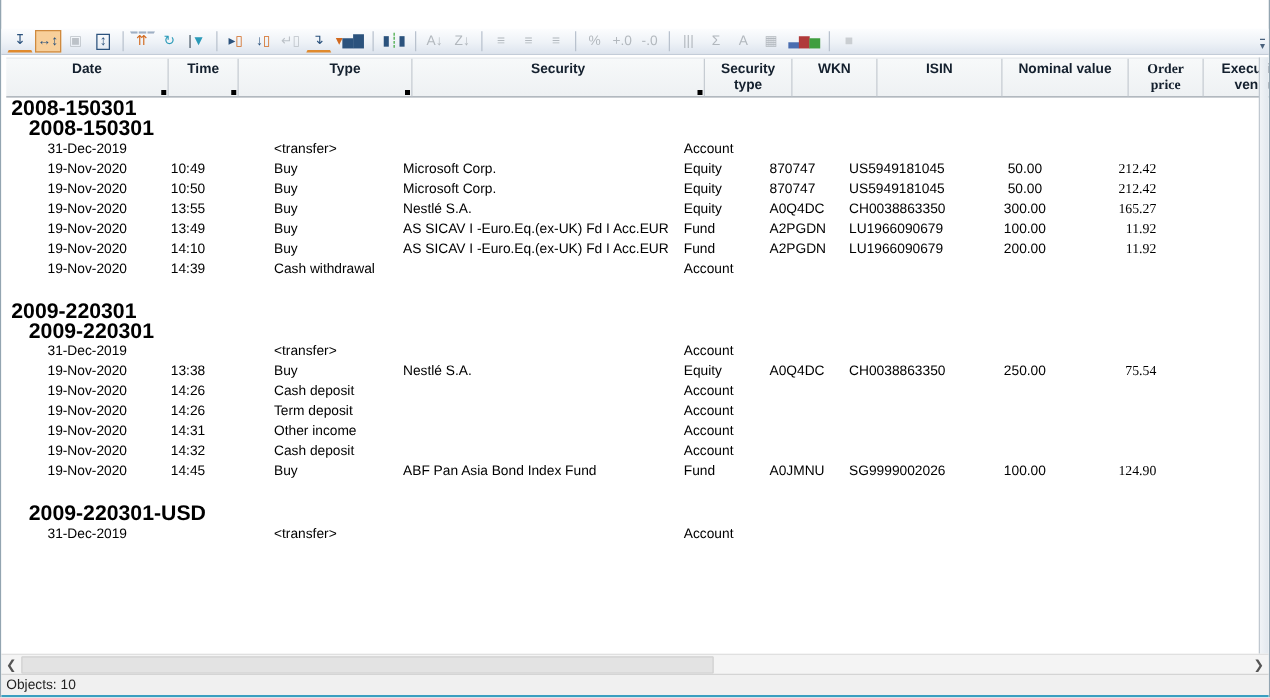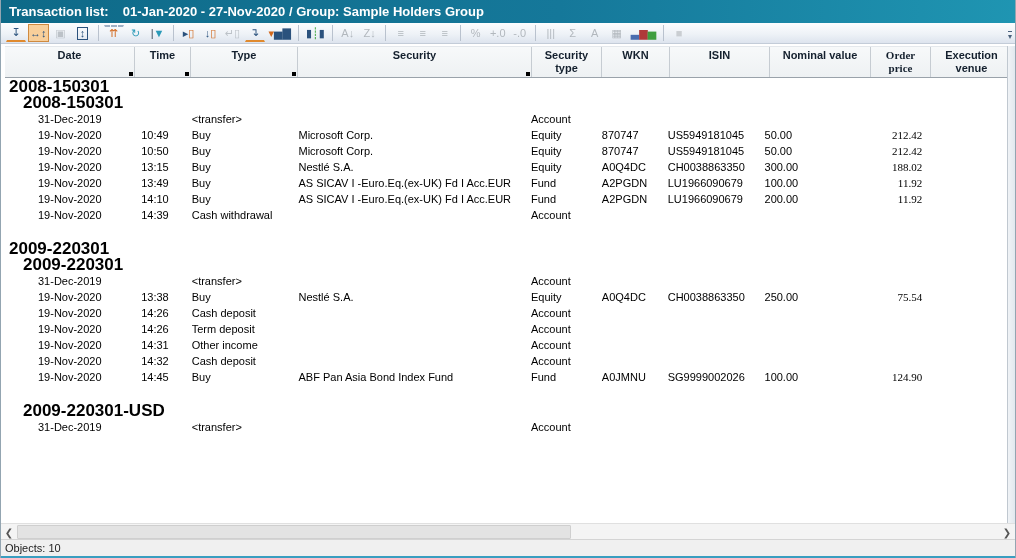--- a/index.html
+++ b/index.html
@@ -58,26 +58,26 @@
   .hmark { position:absolute; bottom:1px; right:1px; width:4px; height:4px; background:#000; }
   .rows { position:absolute; top:35px; left:0; right:8px; }
   .trow { display:flex; height:16px; align-items:center; cursor:default; }
   .trow-blank { height:18px; }
   .grow { font-size:17px; font-weight:bold; color:#000; height:16px; display:flex; align-items:center; cursor:default; }
   .g1 { padding-left:8px; } .g2 { padding-left:22px; }
   .tc { font-size:11px; color:#000; white-space:nowrap; overflow:hidden; line-height:16px; }
   
   .ci0{width:130px; padding-left:37px;}
   .ci1{width:56px; text-align:right; padding-right:18px;}
-  .ci2{width:107px; padding-left:5px;}
+  .ci2{width:107px; padding-left:5px;margin-left:32px;}
   .ci3{width:234px; padding-left:5px;}
   .ci4{width:70px; padding-left:4px;}
   .ci5{width:68px; padding-left:5px;}
   .ci6{width:100px; padding-left:3px;}
-  .ci7{width:101px; text-align:left; padding-right:3px;}
+  .ci7{width:101px; text-align:center; padding-right:3px;}
   .ci8{width:60px; text-align:right; padding-right:3px;font-family:Liberation Serif, serif;}
   .ci9{width:82px;}
   .hc.ci0,.hc.ci1,.hc.ci2,.hc.ci3,.hc.ci4,.hc.ci5,.hc.ci6,.hc.ci7,.hc.ci8,.hc.ci9{ padding-left:2px; padding-right:2px; text-align:center; }
   
   .vscroll {
     position:absolute; top:46px; right:0; width:8px; bottom:35px;
     background: linear-gradient(90deg,#f0f3f6,#e2e8ee);
     border-left:1px solid #c0c8d0;
   }
   
@@ -100,24 +100,20 @@
     background:#f0f0f0; border-top:1px solid #d4d4d4;
     font-size:11px; color:#222; display:flex; align-items:center; padding-left:4px;
   }
   .bottomline { position:absolute; left:0; right:0; bottom:0; height:2px; background:#3a9ec0; }
 </style>
 </head>
 <body>
 
 <div class="window">
 
-  <div class="titlebar">
-    <span class="tlabel">Transaction list:</span>
-    <span>01-Jan-2020 - 27-Nov-2020 / Group: Sample Holders Group</span>
-  </div>
 
   <div class="toolbar" id="toolbar">
     <span class="tb-btn normal uline">
         <span class="tb-g" style="color: rgb(43, 82, 125);">↧</span>
       </span>
       <span class="tb-btn pressed ">
         <span class="tb-g" style="color: rgb(43, 82, 125);">↔</span>
         <span class="tb-g" style="color: rgb(43, 82, 125);">↕</span>
       </span>
       <span class="tb-btn disabled ">
@@ -265,28 +261,28 @@
           <div class="tc ci3">Microsoft Corp.</div>
           <div class="tc ci4">Equity</div>
           <div class="tc ci5">870747</div>
           <div class="tc ci6">US5949181045</div>
           <div class="tc ci7">50.00</div>
           <div class="tc ci8">212.42</div>
           <div class="tc ci9"></div>
         </div>
         <div class="trow">
           <div class="tc ci0">19-Nov-2020</div>
-          <div class="tc ci1">13:15</div>
+          <div class="tc ci1">13:55</div>
           <div class="tc ci2">Buy</div>
           <div class="tc ci3">Nestlé S.A.</div>
           <div class="tc ci4">Equity</div>
           <div class="tc ci5">A0Q4DC</div>
           <div class="tc ci6">CH0038863350</div>
           <div class="tc ci7">300.00</div>
-          <div class="tc ci8">188.02</div>
+          <div class="tc ci8">165.27</div>
           <div class="tc ci9"></div>
         </div>
         <div class="trow">
           <div class="tc ci0">19-Nov-2020</div>
           <div class="tc ci1">13:49</div>
           <div class="tc ci2">Buy</div>
           <div class="tc ci3">AS SICAV I -Euro.Eq.(ex-UK) Fd I Acc.EUR</div>
           <div class="tc ci4">Fund</div>
           <div class="tc ci5">A2PGDN</div>
           <div class="tc ci6">LU1966090679</div>

